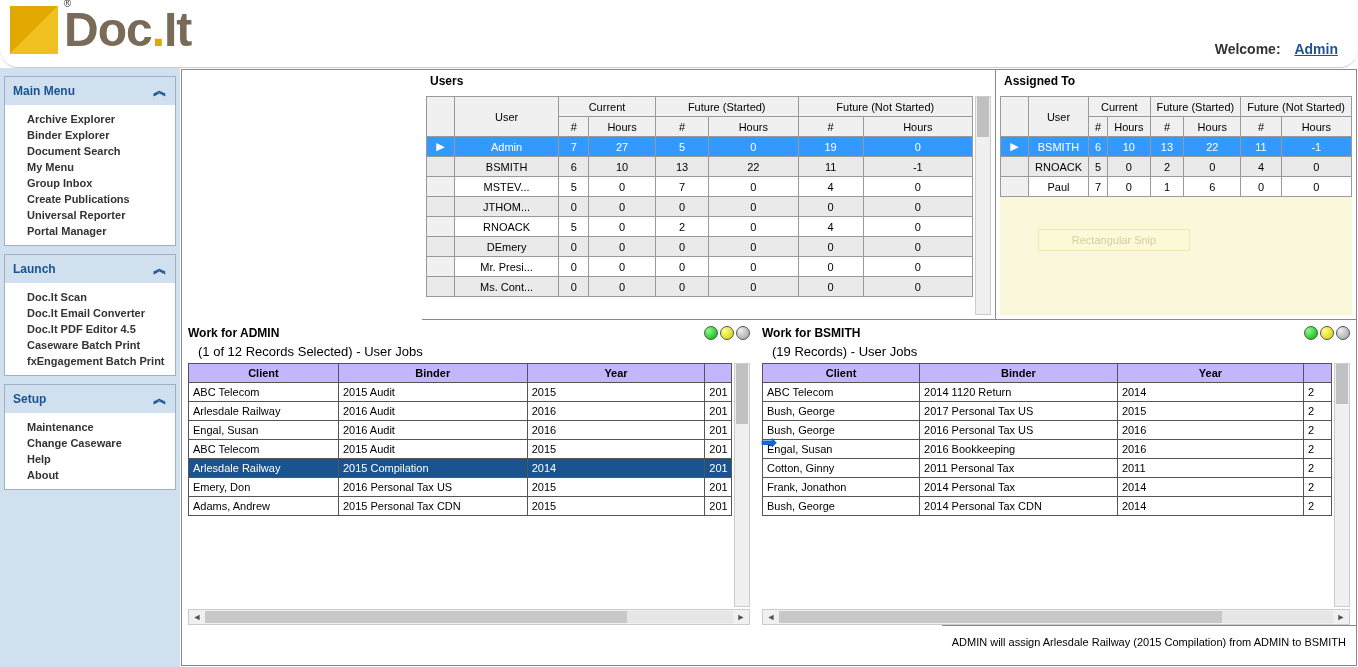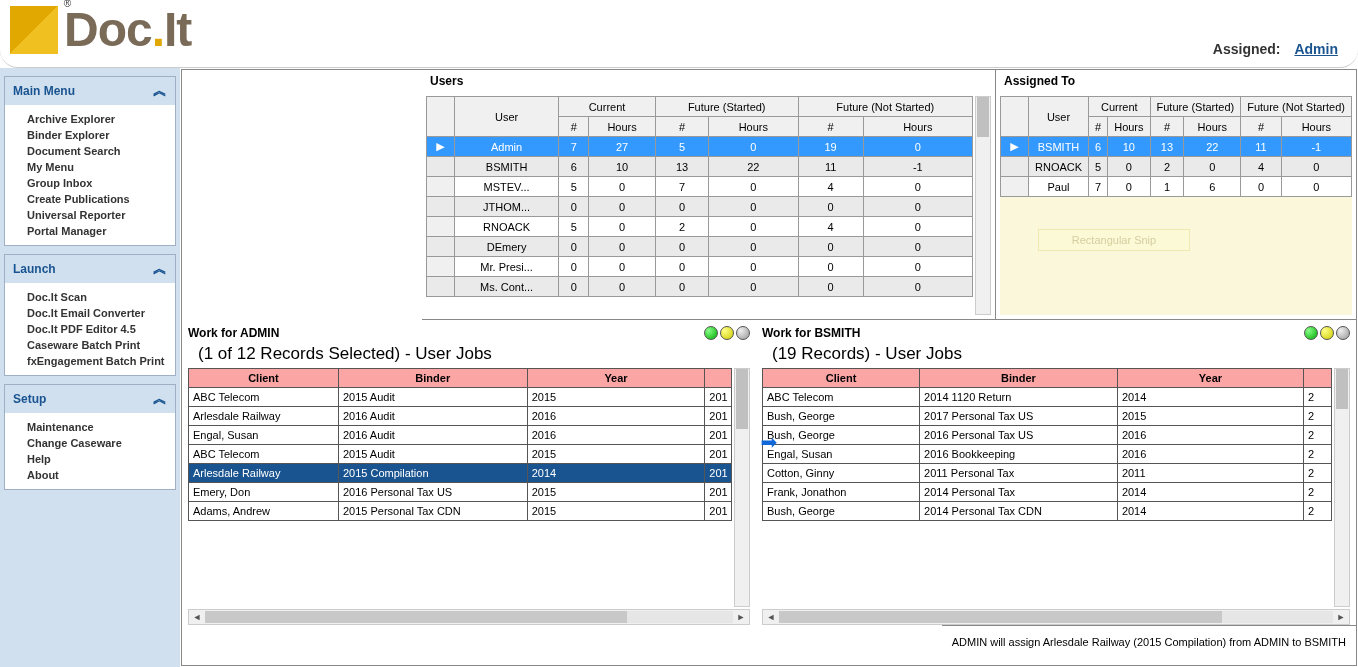--- a/index.html
+++ b/index.html
@@ -187,38 +187,38 @@
     display: flex;
     align-items: center;
     padding: 2px 0;
   }
   .work-header .title { font-weight: bold; font-size: 12px; }
   .lights { margin-left: auto; display: flex; gap: 2px; }
   .light { width: 14px; height: 14px; border-radius: 50%; border: 1px solid #555; }
   .green { background: radial-gradient(circle at 30% 30%, #8f8, #0a0); }
   .yellow { background: radial-gradient(circle at 30% 30%, #ff8, #cc0); }
   .gray { background: radial-gradient(circle at 30% 30%, #eee, #999); }
-  .records-label { font-size: 17px; padding: 2px 0 4px 10px; }
+  .records-label { font-size: 13px; padding: 2px 0 4px 10px; }
   .work-grid-wrap { flex:1; display:flex; overflow:hidden; min-height:0; position:relative; }
   .work-grid {
     border-collapse: collapse;
     width: 100%;
     table-layout: fixed;
   }
   .work-grid th, .work-grid td {
     border: 1px solid #555;
     padding: 3px 4px;
     font-size: 11px;
     text-align: left;
     background: #fff;
     overflow: hidden;
     white-space: nowrap;
     height: 19px;
   }
-  .work-grid th { text-align: center; font-weight: bold; background: #fca5a5; }
+  .work-grid th { text-align: center; font-weight: bold; background: #c4b5fd; }
   .work-grid col.client { width: 135px; }
   .work-grid col.binder { width: 170px; }
   .work-grid col.year { width: 160px; }
   .work-grid col.extra { width: 24px; }
   .work-grid tr.sel td { background: #1a5490; color: #fff; }
   .hscroll {
     height: 16px;
     background: #f0f0f0;
     border: 1px solid #ccc;
     display: flex;
@@ -256,21 +256,21 @@
 <body>
 
 <div class="header">
   <div class="logo">
     <div class="logo-mark"></div>
     <span>Doc</span>
       <span class="logo-dot">.</span>
       <span>It</span>
   </div>
   <div class="welcome">
-    <span>Assigned:</span>
+    <span>Welcome:</span>
     <a href="#">Admin</a>
   </div>
 </div>
 
 <div class="main">
   <div class="sidebar" id="sidebar">
       <div class="panel">
         <div class="panel-header">
           <span>Main Menu</span>
           <span class="chevron">︽</span>

